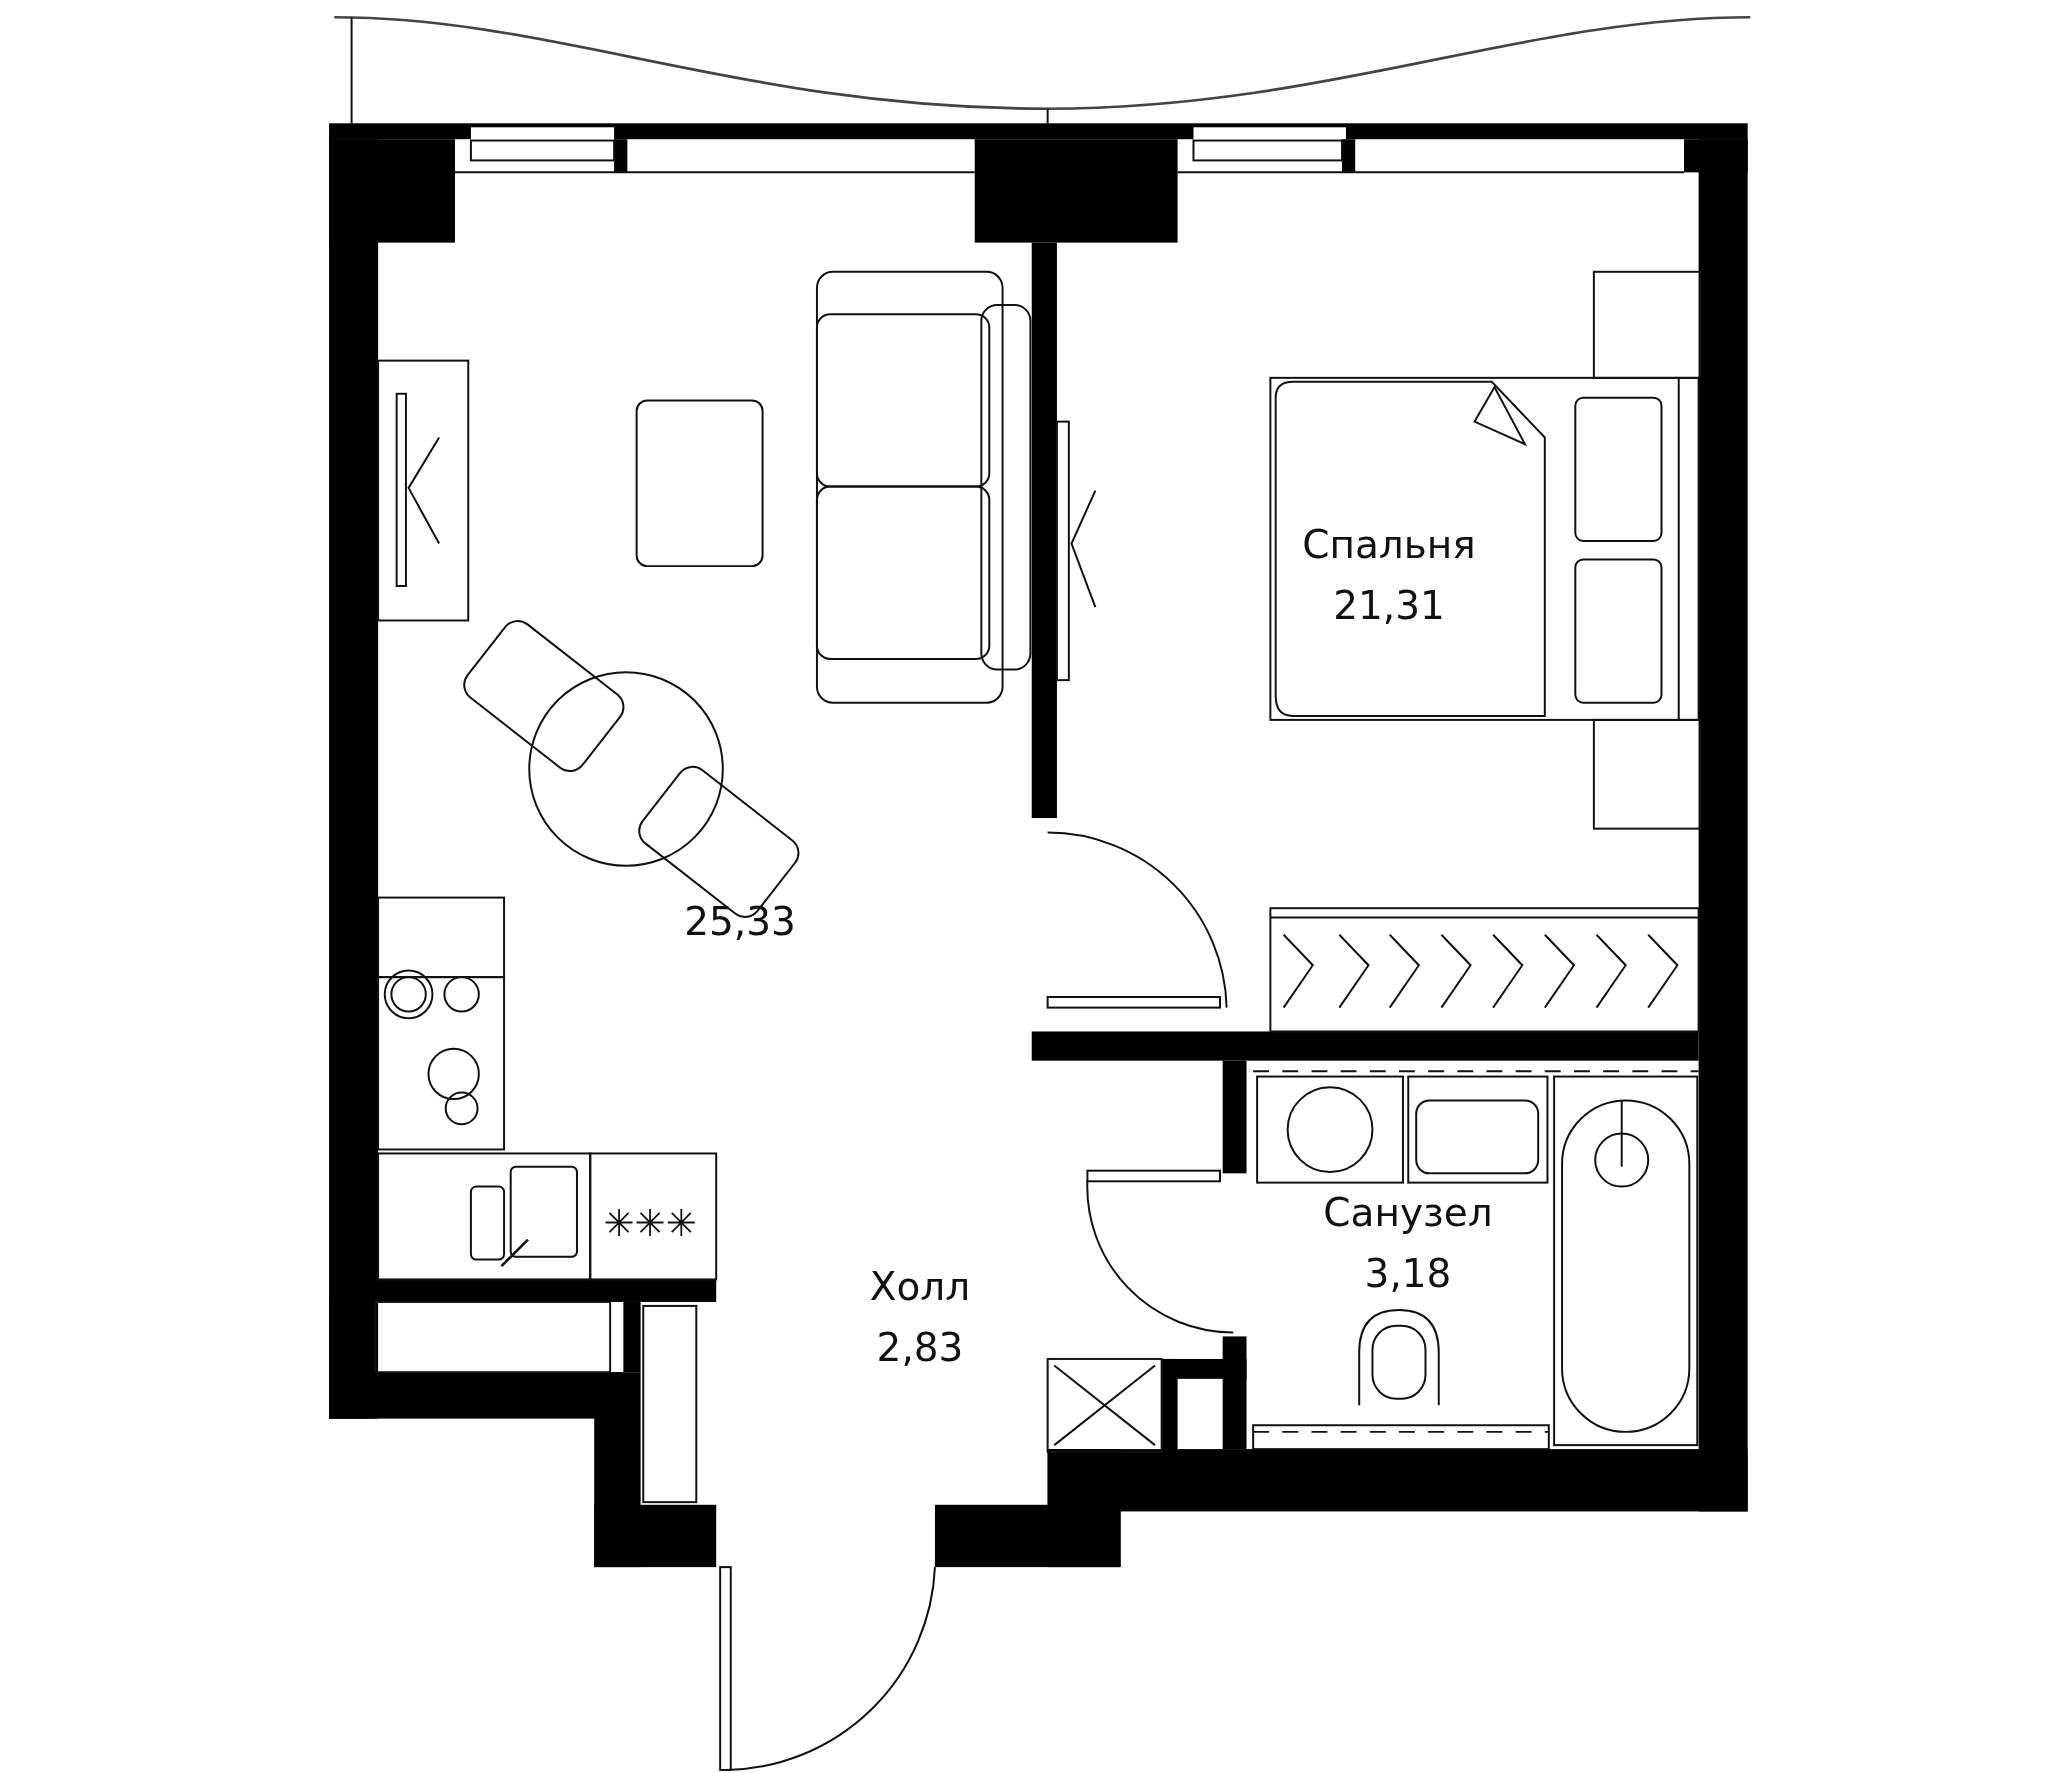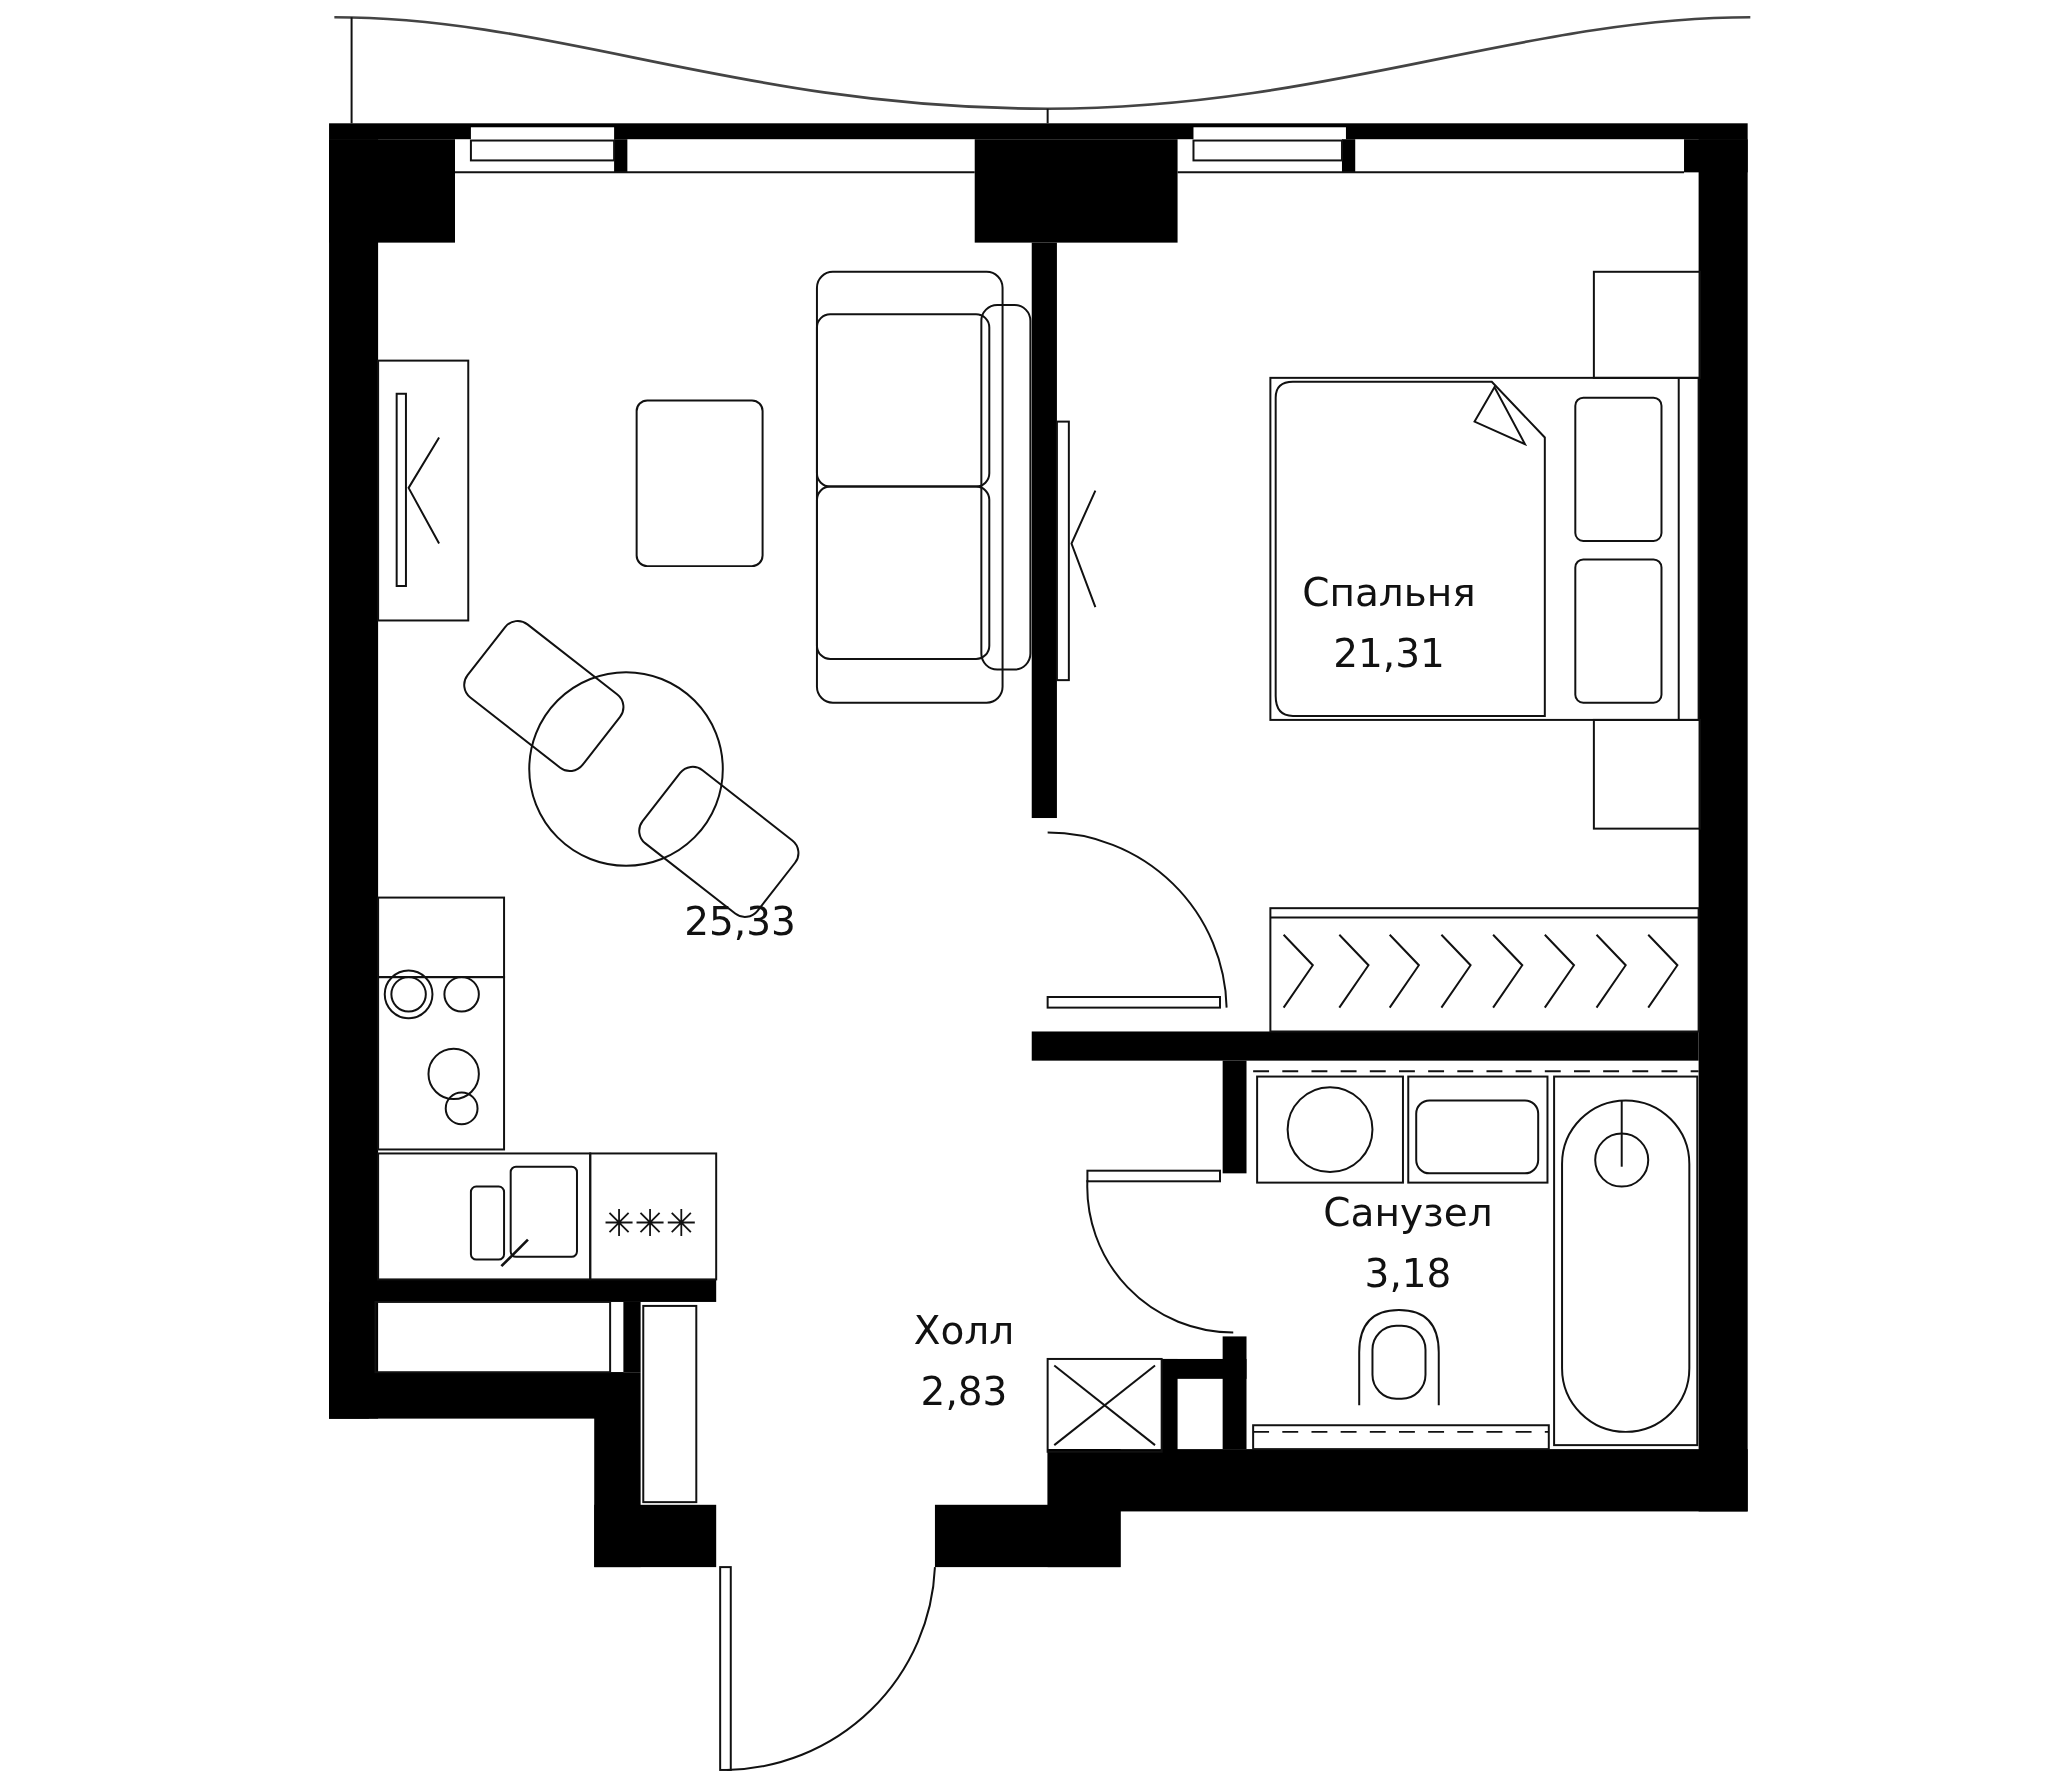--- a/index.html
+++ b/index.html
@@ -149,25 +149,25 @@
     <g>
       <path class="ln" d="M705 1182 A 160 160 0 0 1 548 1335"></path>
       <rect class="ln" x="543" y="1182" width="8" height="153"></rect>
     </g>
   </g>
 </svg>
 
 <div class="room-label" style="left:740px; top:891px;">
   <span>25,33</span>
 </div>
-<div class="room-label" style="left:1389px; top:514px;margin-top:48px;">
+<div class="room-label" style="left:1389px; top:514px;">
   <span>Спальня</span>
   <span>21,31</span>
 </div>
 <div class="room-label" style="left:1408px; top:1182px;">
   <span>Санузел</span>
   <span>3,18</span>
 </div>
-<div class="room-label" style="left:964px; top:1256px;margin-top:44px;">
+<div class="room-label" style="left:920px; top:1256px;">
   <span>Холл</span>
   <span>2,83</span>
 </div>
 
 
 </body></html>

